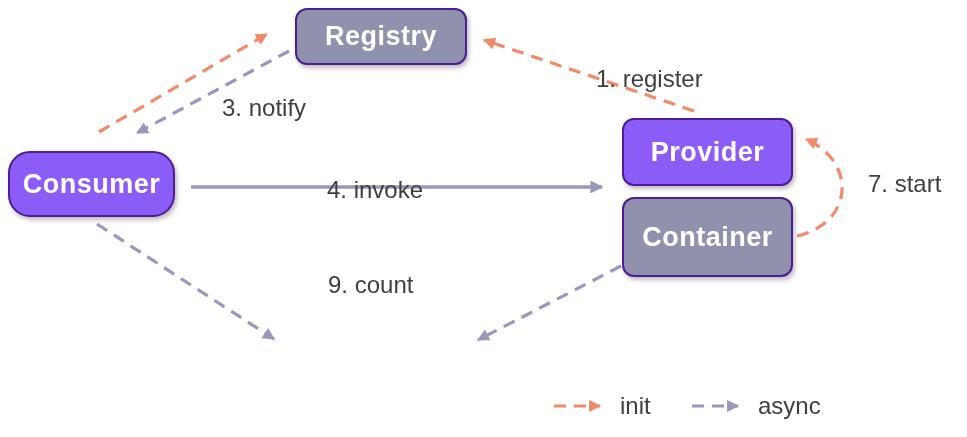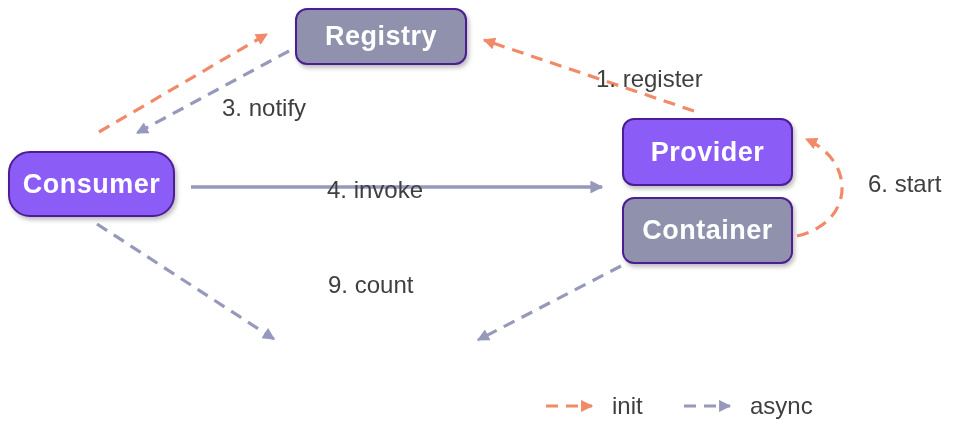--- a/index.html
+++ b/index.html
@@ -47,40 +47,40 @@
     font-weight: bold;
     box-sizing: border-box;
     box-shadow: 2px 3px 4px rgba(110,110,110,0.45);
     letter-spacing: 0.5px;
   }
   .node-orange { background: #8b5cf6; }
   .node-slate  { background: #8F91AD; }
   .node-registry  { left: 295px; top: 8px;   width: 172px; height: 57px; }
   .node-consumer  { left: 8px;   top: 151px; width: 167px; height: 66px; border-radius: 22px; }
   .node-provider  { left: 622px; top: 118px; width: 171px; height: 68px; }
-  .node-container { left: 622px; top: 197px; width: 171px; height: 67px; }
+  .node-container { left: 622px; top: 197px; width: 171px; height: 80px; }
   .node-monitor   { left: 295px; top: 305px; width: 170px; height: 65px; }
   .edge-label {
     position: absolute;
     z-index: 3;
     color: #3F3F3F;
     font-size: 24px;
     line-height: 28px;
     white-space: nowrap;
   }
   .lbl-subscribe { left: 43px;  top: 44px;  }
   .lbl-notify    { left: 222px; top: 94px;  }
   .lbl-register  { left: 596px; top: 21px; margin-top: 44px;  }
   .lbl-invoke    { left: 327px; top: 160px; margin-top: 16px; }
   .lbl-start     { left: 868px; top: 170px; }
   .lbl-count     { left: 328px; top: 271px; }
   .legend {
     position: absolute;
     z-index: 3;
-    left: 4px; top: 392px;
+    left: 12px; top: 392px;
     width: 899px; height: 30px; text-align: center;
   }
   .legend-item {
     position: absolute;
     display: flex;
     align-items: center;
     gap: 10px;
     color: #3F3F3F;
     font-size: 24px;
   }
@@ -125,21 +125,21 @@
   <div class="node node-orange node-consumer">
     <span>Consumer</span>
   </div>
   <div class="node node-orange node-provider">
     <span>Provider</span>
   </div>
   <div class="node node-slate node-container">
     <span>Container</span>
   </div>
 
-  <div class="edge-label lbl-start">6. start</div>
+  <div class="edge-label lbl-start">7. start</div>
   <div class="edge-label lbl-register">1. register</div>
   <div class="edge-label lbl-notify">3. notify</div>
   <div class="edge-label lbl-invoke">4. invoke</div>
   <div class="edge-label lbl-count">9. count</div>
 
   <div class="legend">
 
     <div class="legend-item legend-init">
       <svg class="legend-arrow" width="58" height="16" viewBox="0 0 58 16" xmlns="http://www.w3.org/2000/svg">
         <line x1="2" y1="8" x2="48" y2="8" class="e-init" stroke-dasharray="11 8" marker-end="url(#arrow-orange)"></line>

